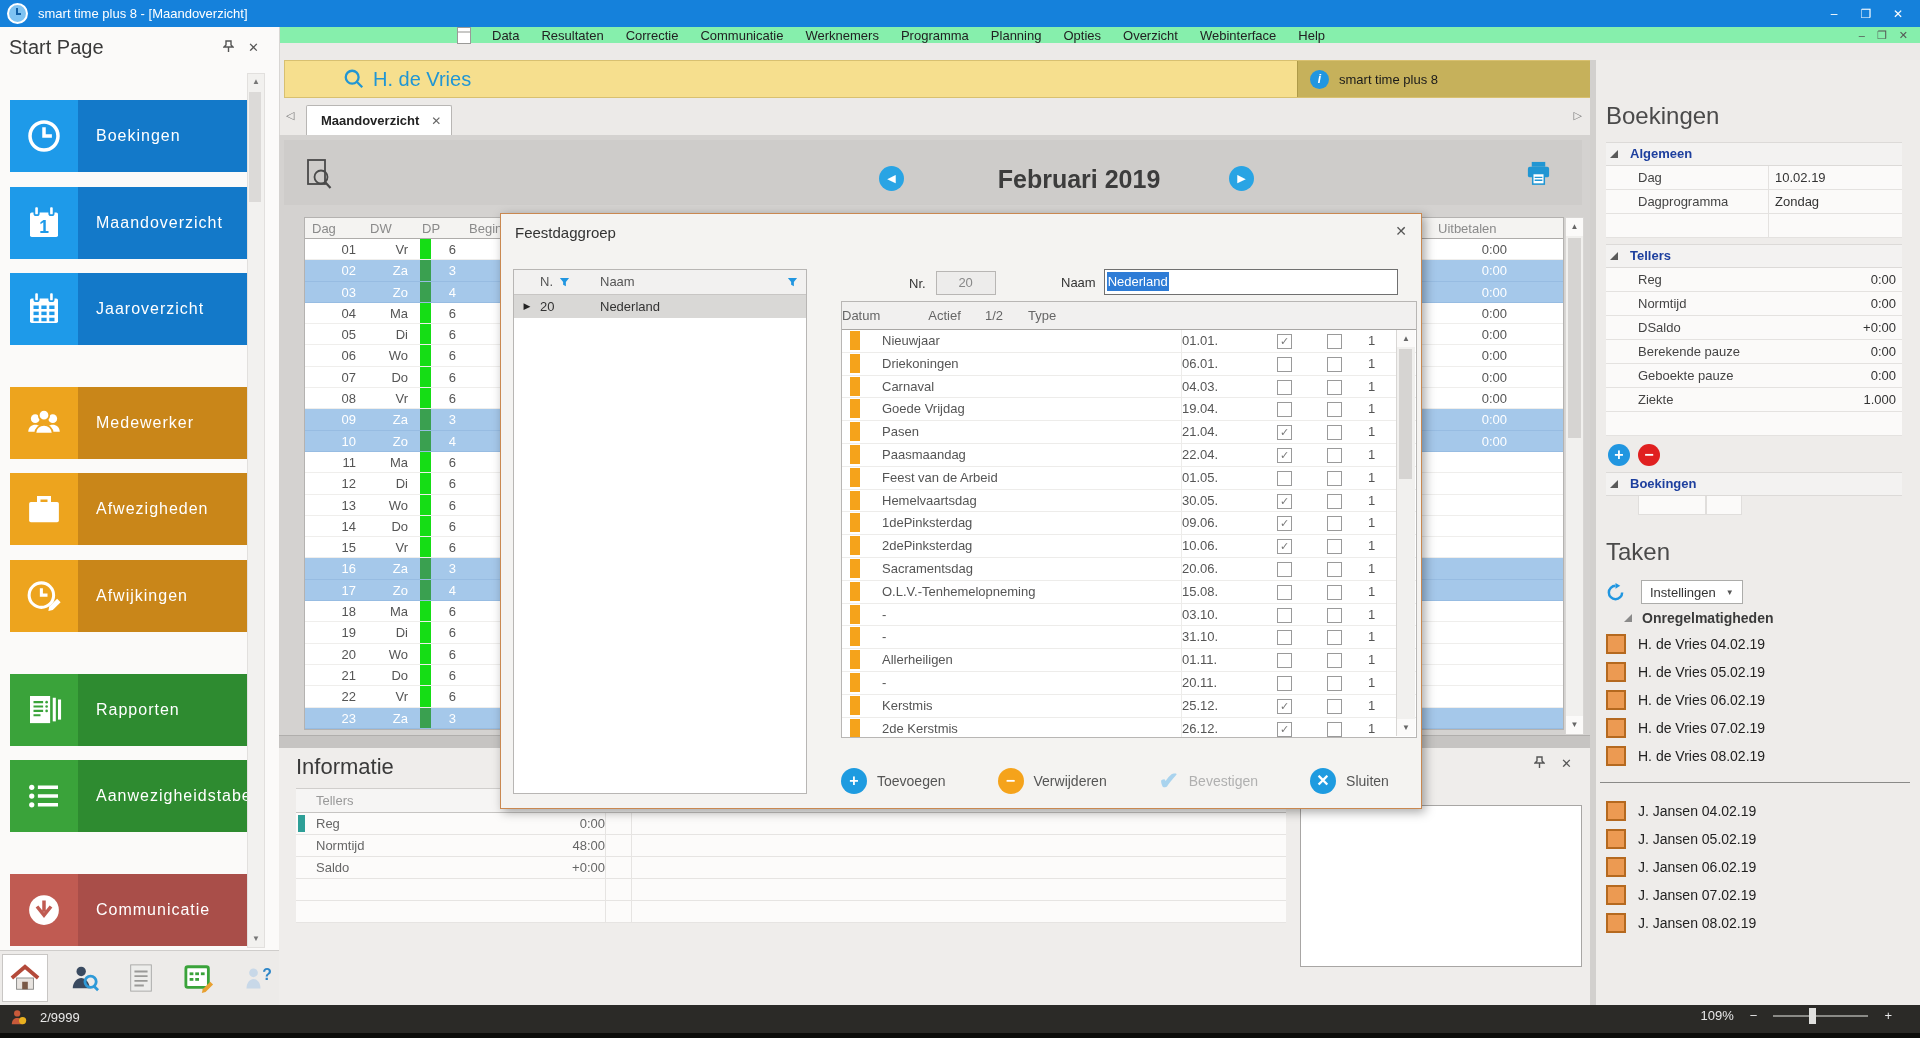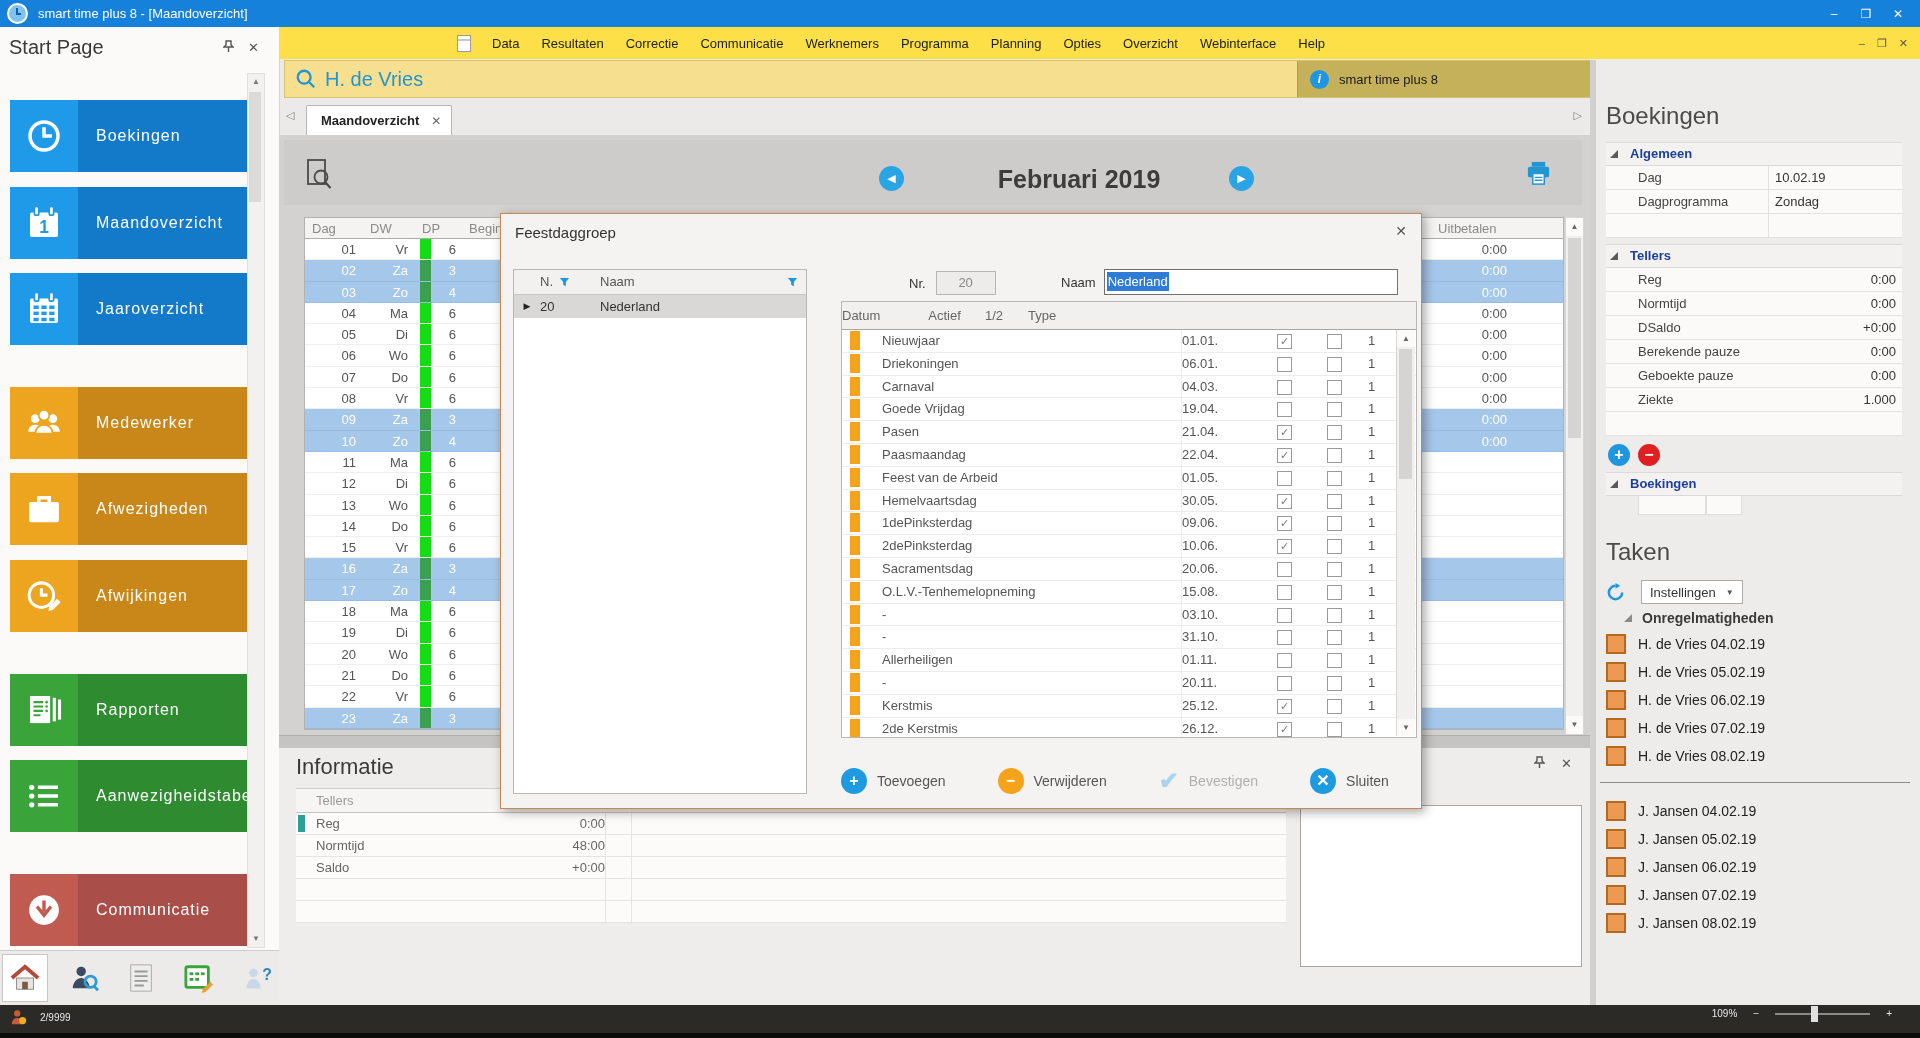--- a/index.html
+++ b/index.html
@@ -9,21 +9,21 @@
   
   .titlebar{position:absolute;left:0;top:0;width:1920px;height:27px;background:#1581DB;
     display:flex;align-items:center;color:#fff;font-size:13px;}
   .applogo{width:17px;height:17px;border-radius:50%;background:#7EC3F2;border:2px solid #fff;
     margin:0 10px 0 7px;position:relative;}
   .applogo:after{content:"";position:absolute;left:7px;top:3px;width:2px;height:6px;background:#1060A8;}
   .applogo:before{content:"";position:absolute;left:7px;top:8px;width:5px;height:2px;background:#1060A8;}
   .winbtns{margin-left:auto;display:flex;gap:4px;margin-right:8px;}
   .winbtn{width:28px;height:20px;text-align:center;line-height:20px;font-size:12px;color:#fff;cursor:default;}
   
-  .menubar{position:absolute;left:279px;top:27px;width:1641px;height:32px;background:#fde047;
+  .menubar{position:absolute;left:279px;top:27px;width:1641px;height:16px;background:#86efac;
     display:flex;align-items:center;font-size:13px;color:#222;}
   .menubar .docicon{width:12px;height:15px;border:1px solid #9A9A98;background:#fff;margin:0 10px 0 178px;
     box-shadow:inset 0 3px 0 #fff, inset 0 5px 0 #C8C8C6;}
   .menuitem{padding:0 11px;line-height:33px;}
   .mdibtns{margin-left:auto;display:flex;gap:12px;margin-right:12px;color:#555;font-size:11px;}
   
   .sidebar{position:absolute;left:0;top:27px;width:279px;height:978px;background:#FBFAF9;border-right:1px solid #D8D6D4;}
   .sb-header{height:40px;display:flex;align-items:center;font-size:20px;color:#3A3A3A;padding-left:9px;}
   .sb-header .hdr-icons{margin-left:auto;display:flex;gap:14px;margin-right:20px;color:#555;font-size:13px;}
   .sb-scroll{position:absolute;right:14px;top:46px;bottom:57px;width:16px;background:#F2F1EF;border:1px solid #E2E0DE;}
@@ -36,21 +36,21 @@
   .sbtn.blue .tile{background:#1E9AE9;} .sbtn.blue .lbl{background:#1379C9;}
   .sbtn.orange .tile{background:#EDA41E;} .sbtn.orange .lbl{background:#C98619;}
   .sbtn.green .tile{background:#3AA33A;} .sbtn.green .lbl{background:#2E8B30;}
   .sbtn.red .tile{background:#C05B52;} .sbtn.red .lbl{background:#A94E49;}
   .sb-footer{position:absolute;left:0;bottom:0;width:279px;height:55px;background:#EDEBE9;border-top:1px solid #CFCDCB;
     display:flex;align-items:center;gap:14px;padding-left:2px;box-sizing:border-box;}
   .ftool{width:44px;height:46px;display:flex;align-items:center;justify-content:center;}
   .ftool.active{background:#FFFFFF;border:1px solid #C8C6C4;}
   
   .yellowbar{position:absolute;left:284px;top:60px;width:1609px;height:38px;background:#F6DF8E;
-    border:1px solid #D8C070;box-sizing:border-box;display:flex;align-items:center;}
+    border:1px solid #D8C070;box-sizing:border-box;display:flex;align-items:center;padding-left:48px;}
   .yellowbar .searchicon{margin:0 8px 0 10px;}
   .yellowbar .uname{color:#2196D3;font-size:20px;}
   .ybar-info{position:absolute;left:1012px;top:0;width:596px;height:36px;background:#C6B15B;
     display:flex;align-items:center;border-left:1px solid #AE9A48;}
   .infoicon{width:19px;height:19px;border-radius:50%;background:#2196E0;color:#fff;font-size:12px;font-style:italic;
     font-weight:bold;text-align:center;line-height:19px;margin:0 10px 0 12px;flex:none;}
   .ybar-info .apptxt{font-size:13px;color:#1A1A1A;}
   
   .tabrow{position:absolute;left:284px;top:103px;width:1298px;height:32px;font-size:13px;}
   .tabchev{position:absolute;top:6px;color:#777;font-size:11px;}
@@ -165,21 +165,21 @@
   .holscroll .arr.up{top:0;} .holscroll .arr.down{bottom:0;}
   .holscroll .thumb{position:absolute;left:2px;top:19px;width:13px;height:130px;background:#D6D4D2;}
   .dlg-btns{position:absolute;left:340px;bottom:14px;width:566px;display:flex;align-items:center;}
   .dbtn{display:flex;align-items:center;gap:10px;cursor:pointer;color:#555;font-size:14px;}
   .dbtn .circ{width:26px;height:26px;border-radius:50%;color:#fff;text-align:center;line-height:26px;font-size:16px;font-weight:bold;}
   .circ.blue{background:#1E9BE0;} .circ.orange{background:#F5A31B;}
   .dbtn .chk{color:#A9D3EE;font-size:24px;font-weight:bold;line-height:26px;}
   .dbtn.disabled{color:#B0B0B0;}
   .dbtn+.dbtn{margin-left:52px;}
   
-  .statusbar{position:absolute;left:0;top:1005px;width:1920px;height:33px;background:#2B2A27;color:#E8E8E8;font-size:10px;}
+  .statusbar{position:absolute;left:0;top:1005px;width:1920px;height:33px;background:#2B2A27;color:#E8E8E8;font-size:13px;}
   .statusbar .bottomstrip{position:absolute;left:0;bottom:0;width:100%;height:5px;background:#0C0C0A;}
   .sb-left{position:absolute;left:10px;top:3px;display:flex;align-items:center;gap:12px;}
   .sb-right{position:absolute;right:28px;top:3px;display:flex;align-items:center;gap:16px;}
   .zoomtrack{width:95px;height:2px;background:#8A8A86;position:relative;}
   .zoomthumb{position:absolute;left:36px;top:-7px;width:7px;height:16px;background:#E0E0DE;}
   svg{display:block;}
 </style>
 </head>
 <body>
 

